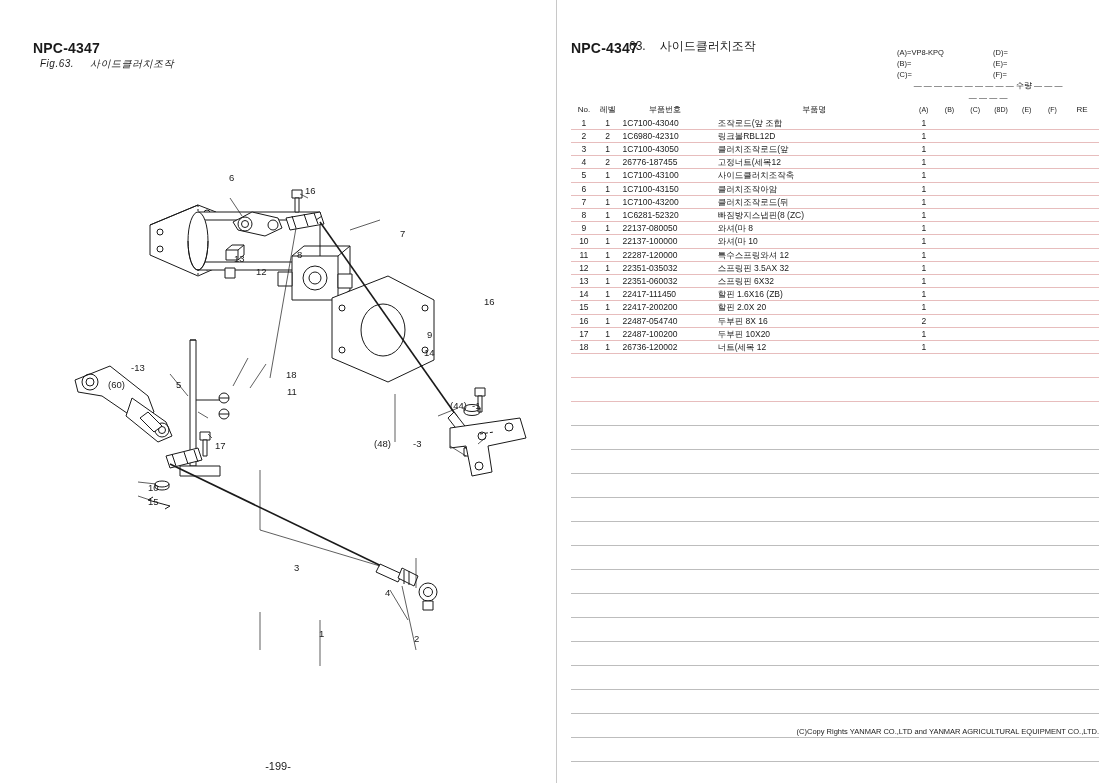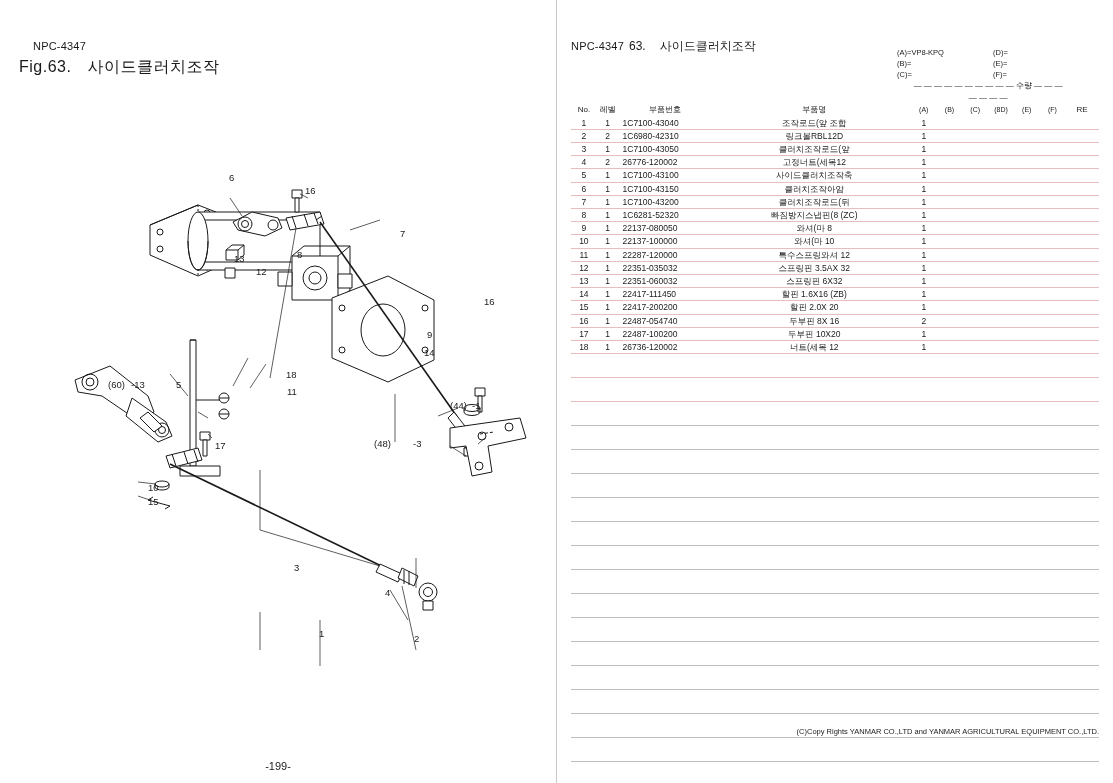--- a/index.html
+++ b/index.html
@@ -21,30 +21,32 @@
   }
 
   
   .left-page {
     position: absolute;
     left: 0; top: 0;
     width: 556px; height: 783px;
   }
   .doc-code {
     position: absolute;
-    font-size: 11px;
+    font-size: 14px;
     letter-spacing: 0.2px;
+    font-weight: bold;
   }
   #left-doc-code { left: 33px; top: 40px; }
   .fig-title {
     position: absolute;
-    left: 19px; top: 57px;
-    font-size: 16px;
+    left: 40px; top: 57px;
+    font-size: 10px;
     letter-spacing: 0.5px;
     white-space: nowrap;
+    font-style: italic;
   }
   .fig-title .fignum { margin-right: 16px; }
 
   .page-number {
     position: absolute;
     left: 0; right: 0;
     top: 760px;
     text-align: center;
     font-size: 11px;
     width: 556px;
@@ -107,21 +109,21 @@
   .hdr-sub th {
     font-weight: normal;
     font-size: 7px;
     text-align: center;
     border-bottom: 1px solid #777;
     padding-bottom: 1px;
   }
   .col-no    { width: 26px; text-align: center; }
   .col-lvl   { width: 22px; text-align: center; }
   .col-pn    { width: 86px; text-align: left; padding-left: 4px !important; }
-  .col-name  { width: 196px; text-align: center; padding-left: 10px !important; }
+  .col-name  { width: 196px; text-align: left; padding-left: 10px !important; }
   .col-qa    { width: 26px; text-align: center; }
   .col-qb    { width: 26px; text-align: center; }
   .col-qc    { width: 26px; text-align: center; }
   .col-qd    { width: 26px; text-align: center; }
   .col-qe    { width: 26px; text-align: center; }
   .col-qf    { width: 26px; text-align: center; }
   .col-re    { width: 34px; text-align: center; }
 
   tr.data-row td {
     font-size: 8.5px;
@@ -301,21 +303,21 @@
     <div class="lbl" style="left:400px; top:228px;">7</div>
     <div class="lbl" style="left:234px; top:253px;">13</div>
     <div class="lbl" style="left:256px; top:266px;">12</div>
     <div class="lbl" style="left:297px; top:249px;">8</div>
     <div class="lbl" style="left:484px; top:296px;">16</div>
     <div class="lbl" style="left:427px; top:329px;">9</div>
     <div class="lbl" style="left:424px; top:347px;">14</div>
     <div class="lbl" style="left:450px; top:400px;">(44)</div>
     <div class="lbl" style="left:472px; top:400px;">-1</div>
     <div class="lbl" style="left:108px; top:379px;">(60)</div>
-    <div class="lbl" style="left:131px; top:379px;">-13</div>
+    <div class="lbl" style="left:131px; top:362px;">-13</div>
     <div class="lbl" style="left:176px; top:379px;">5</div>
     <div class="lbl" style="left:286px; top:369px;">18</div>
     <div class="lbl" style="left:287px; top:386px;">11</div>
     <div class="lbl" style="left:374px; top:438px;">(48)</div>
     <div class="lbl" style="left:413px; top:438px;">-3</div>
     <div class="lbl" style="left:215px; top:440px;">17</div>
     <div class="lbl" style="left:148px; top:482px;">10</div>
     <div class="lbl" style="left:148px; top:496px;">15</div>
     <div class="lbl" style="left:294px; top:562px;">3</div>
     <div class="lbl" style="left:385px; top:587px;">4</div>
@@ -407,21 +409,21 @@
             <td class="col-qb"></td>
             <td class="col-qc"></td>
             <td class="col-qd"></td>
             <td class="col-qe"></td>
             <td class="col-qf"></td>
             <td class="col-re"></td>
           </tr>
           <tr class="data-row ruled">
             <td class="col-no">4</td>
             <td class="col-lvl">2</td>
-            <td class="col-pn">26776-120002</td>
+            <td class="col-pn">26776-187455</td>
             <td class="col-name">고정너트(세목12</td>
             <td class="col-qa">1</td>
             <td class="col-qb"></td>
             <td class="col-qc"></td>
             <td class="col-qd"></td>
             <td class="col-qe"></td>
             <td class="col-qf"></td>
             <td class="col-re"></td>
           </tr>
           <tr class="data-row ruled">

